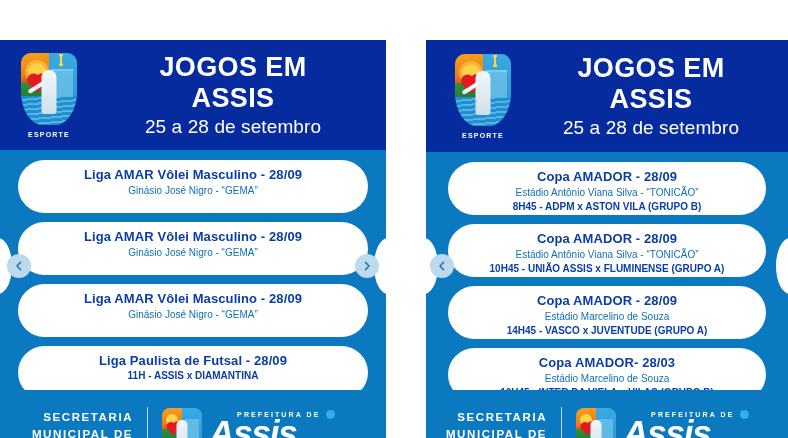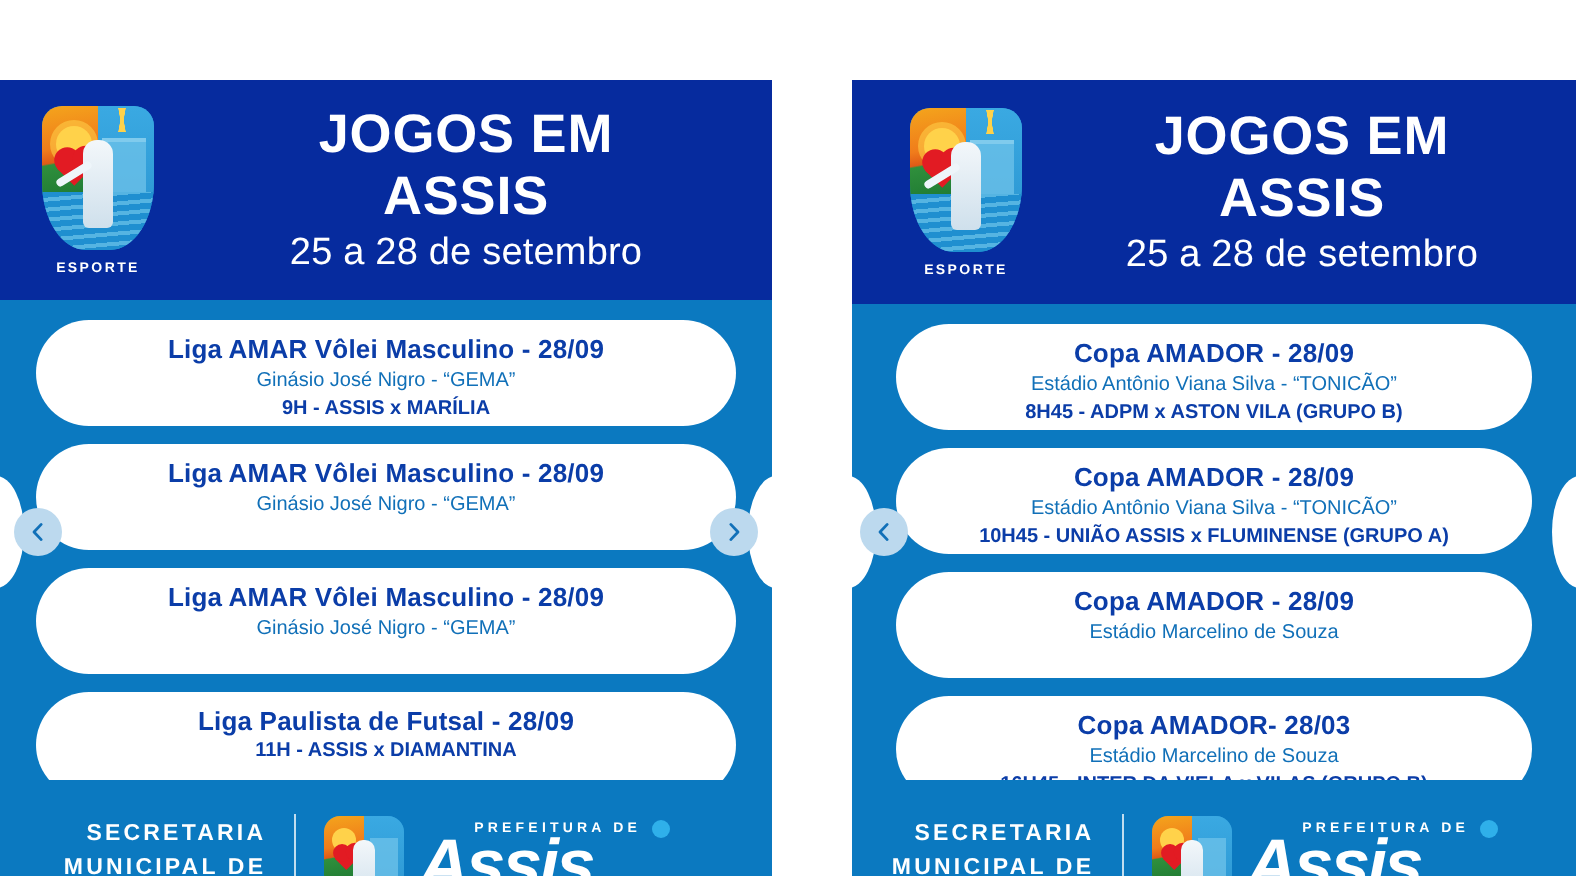--- a/index.html
+++ b/index.html
@@ -324,21 +324,20 @@
         <div class="hdr-l1">JOGOS EM</div>
         <div class="hdr-l2">ASSIS</div>
         <div class="hdr-sub">25 a 28 de setembro</div>
       </div>
     </div>
 
     <div class="body">
       <div class="card">
         <div class="card-title">Liga AMAR Vôlei Masculino - 28/09</div>
         <div class="card-venue">Ginásio José Nigro - “GEMA”</div>
-        <div class="card-match">9H - ASSIS x MARÍLIA</div>
       </div>
       <div class="card">
         <div class="card-title">Liga AMAR Vôlei Masculino - 28/09</div>
         <div class="card-venue">Ginásio José Nigro - “GEMA”</div>
       </div>
       <div class="card">
         <div class="card-title">Liga AMAR Vôlei Masculino - 28/09</div>
         <div class="card-venue">Ginásio José Nigro - “GEMA”</div>
       </div>
       <div class="card">
@@ -423,20 +422,21 @@
         <div class="card-match">8H45 - ADPM x ASTON VILA (GRUPO B)</div>
       </div>
       <div class="card">
         <div class="card-title">Copa AMADOR - 28/09</div>
         <div class="card-venue">Estádio Antônio Viana Silva - “TONICÃO”</div>
         <div class="card-match">10H45 - UNIÃO ASSIS x FLUMINENSE (GRUPO A)</div>
       </div>
       <div class="card">
         <div class="card-title">Copa AMADOR - 28/09</div>
         <div class="card-venue">Estádio Marcelino de Souza</div>
+        <div class="card-match">14H45 - VASCO x JUVENTUDE (GRUPO A)</div>
       </div>
       <div class="card">
         <div class="card-title">Copa AMADOR- 28/03</div>
         <div class="card-venue">Estádio Marcelino de Souza</div>
         <div class="card-match">16H45 - INTER DA VIELA x VILAS (GRUPO B)</div>
       </div>
     </div>
 
     <div class="notch notch-l"></div>
     <div class="notch notch-r"></div>

